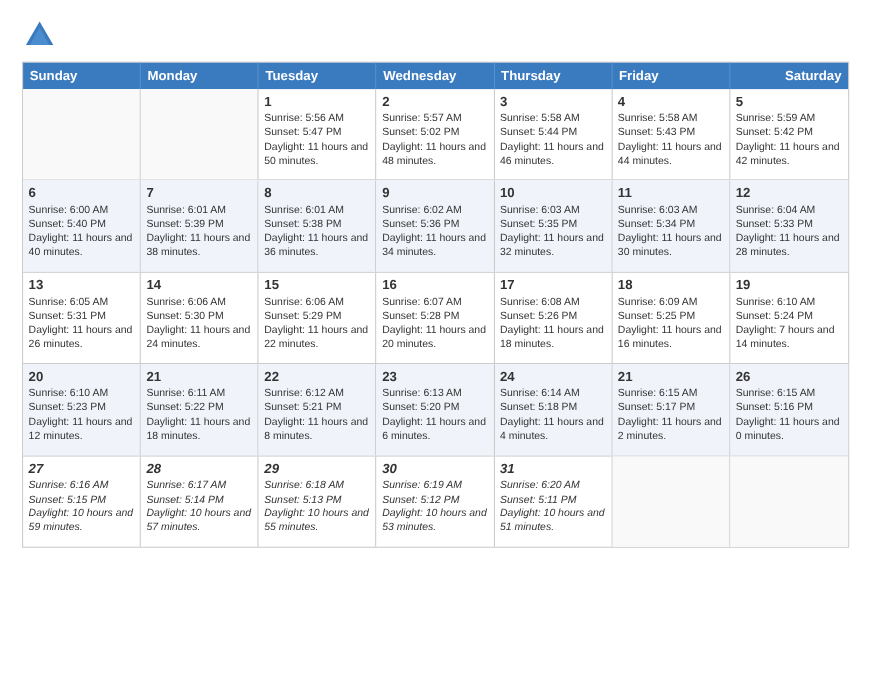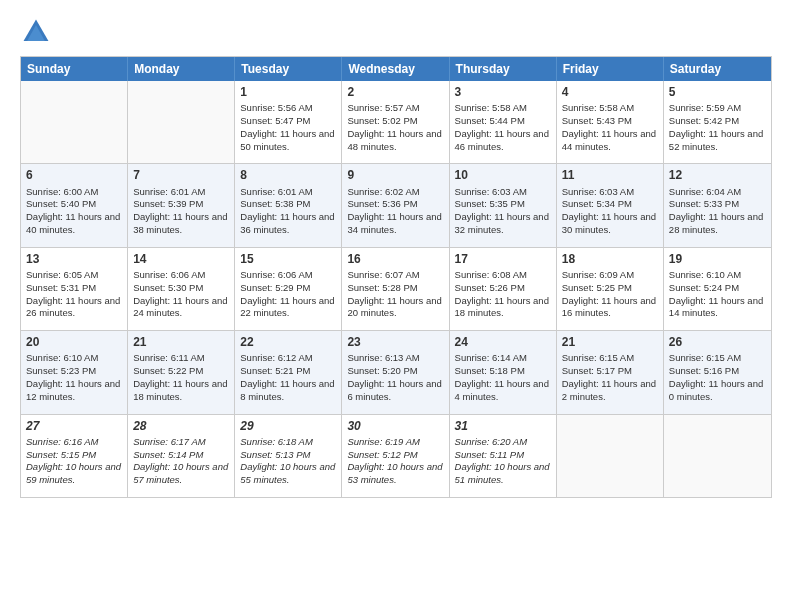--- a/index.html
+++ b/index.html
@@ -63,21 +63,21 @@
       background: #3a7abf;
     }
     .cal-header-cell {
       color: #fff;
       font-size: 12px;
       font-weight: bold;
       padding: 5px 6px;
       border-right: 1px solid #5590cc;
       text-align: left;
     }
-    .cal-header-cell:last-child { border-right: none; }
+    .cal-header-cell:last-child { border-right: none; text-align: right; }
     .cal-body {
       flex: 1;
       display: flex;
       flex-direction: column;
     }
     .cal-row {
       display: grid;
       grid-template-columns: repeat(7, 1fr);
       flex: 1;
       border-bottom: 1px solid #ccc;
@@ -135,39 +135,39 @@
         <div class="cal-header-cell">Saturday</div>
       </div>
     <div class="cal-body">
     <div class="cal-row">
           <div class="cal-cell empty"></div>
           <div class="cal-cell empty"></div>
           <div class="cal-cell"><span class="day-num">1</span><span>Sunrise: 5:56 AM</span><br><span>Sunset: 5:47 PM</span><br><span>Daylight: 11 hours and 50 minutes.</span></div>
           <div class="cal-cell"><span class="day-num">2</span><span>Sunrise: 5:57 AM</span><br><span>Sunset: 5:02 PM</span><br><span>Daylight: 11 hours and 48 minutes.</span></div>
           <div class="cal-cell"><span class="day-num">3</span><span>Sunrise: 5:58 AM</span><br><span>Sunset: 5:44 PM</span><br><span>Daylight: 11 hours and 46 minutes.</span></div>
           <div class="cal-cell"><span class="day-num">4</span><span>Sunrise: 5:58 AM</span><br><span>Sunset: 5:43 PM</span><br><span>Daylight: 11 hours and 44 minutes.</span></div>
-          <div class="cal-cell"><span class="day-num">5</span><span>Sunrise: 5:59 AM</span><br><span>Sunset: 5:42 PM</span><br><span>Daylight: 11 hours and 52 minutes.</span></div>
+          <div class="cal-cell"><span class="day-num">5</span><span>Sunrise: 5:59 AM</span><br><span>Sunset: 5:42 PM</span><br><span>Daylight: 11 hours and 42 minutes.</span></div>
         </div>
         <div class="cal-row row-alt">
           <div class="cal-cell"><span class="day-num">6</span><span>Sunrise: 6:00 AM</span><br><span>Sunset: 5:40 PM</span><br><span>Daylight: 11 hours and 40 minutes.</span></div>
           <div class="cal-cell"><span class="day-num">7</span><span>Sunrise: 6:01 AM</span><br><span>Sunset: 5:39 PM</span><br><span>Daylight: 11 hours and 38 minutes.</span></div>
           <div class="cal-cell"><span class="day-num">8</span><span>Sunrise: 6:01 AM</span><br><span>Sunset: 5:38 PM</span><br><span>Daylight: 11 hours and 36 minutes.</span></div>
           <div class="cal-cell"><span class="day-num">9</span><span>Sunrise: 6:02 AM</span><br><span>Sunset: 5:36 PM</span><br><span>Daylight: 11 hours and 34 minutes.</span></div>
           <div class="cal-cell"><span class="day-num">10</span><span>Sunrise: 6:03 AM</span><br><span>Sunset: 5:35 PM</span><br><span>Daylight: 11 hours and 32 minutes.</span></div>
           <div class="cal-cell"><span class="day-num">11</span><span>Sunrise: 6:03 AM</span><br><span>Sunset: 5:34 PM</span><br><span>Daylight: 11 hours and 30 minutes.</span></div>
           <div class="cal-cell"><span class="day-num">12</span><span>Sunrise: 6:04 AM</span><br><span>Sunset: 5:33 PM</span><br><span>Daylight: 11 hours and 28 minutes.</span></div>
         </div>
         <div class="cal-row">
           <div class="cal-cell"><span class="day-num">13</span><span>Sunrise: 6:05 AM</span><br><span>Sunset: 5:31 PM</span><br><span>Daylight: 11 hours and 26 minutes.</span></div>
           <div class="cal-cell"><span class="day-num">14</span><span>Sunrise: 6:06 AM</span><br><span>Sunset: 5:30 PM</span><br><span>Daylight: 11 hours and 24 minutes.</span></div>
           <div class="cal-cell"><span class="day-num">15</span><span>Sunrise: 6:06 AM</span><br><span>Sunset: 5:29 PM</span><br><span>Daylight: 11 hours and 22 minutes.</span></div>
           <div class="cal-cell"><span class="day-num">16</span><span>Sunrise: 6:07 AM</span><br><span>Sunset: 5:28 PM</span><br><span>Daylight: 11 hours and 20 minutes.</span></div>
           <div class="cal-cell"><span class="day-num">17</span><span>Sunrise: 6:08 AM</span><br><span>Sunset: 5:26 PM</span><br><span>Daylight: 11 hours and 18 minutes.</span></div>
           <div class="cal-cell"><span class="day-num">18</span><span>Sunrise: 6:09 AM</span><br><span>Sunset: 5:25 PM</span><br><span>Daylight: 11 hours and 16 minutes.</span></div>
-          <div class="cal-cell"><span class="day-num">19</span><span>Sunrise: 6:10 AM</span><br><span>Sunset: 5:24 PM</span><br><span>Daylight: 11 hours and 14 minutes.</span></div>
+          <div class="cal-cell"><span class="day-num">19</span><span>Sunrise: 6:10 AM</span><br><span>Sunset: 5:24 PM</span><br><span>Daylight: 7 hours and 14 minutes.</span></div>
         </div>
         <div class="cal-row row-alt">
           <div class="cal-cell"><span class="day-num">20</span><span>Sunrise: 6:10 AM</span><br><span>Sunset: 5:23 PM</span><br><span>Daylight: 11 hours and 12 minutes.</span></div>
           <div class="cal-cell"><span class="day-num">21</span><span>Sunrise: 6:11 AM</span><br><span>Sunset: 5:22 PM</span><br><span>Daylight: 11 hours and 18 minutes.</span></div>
           <div class="cal-cell"><span class="day-num">22</span><span>Sunrise: 6:12 AM</span><br><span>Sunset: 5:21 PM</span><br><span>Daylight: 11 hours and 8 minutes.</span></div>
           <div class="cal-cell"><span class="day-num">23</span><span>Sunrise: 6:13 AM</span><br><span>Sunset: 5:20 PM</span><br><span>Daylight: 11 hours and 6 minutes.</span></div>
           <div class="cal-cell"><span class="day-num">24</span><span>Sunrise: 6:14 AM</span><br><span>Sunset: 5:18 PM</span><br><span>Daylight: 11 hours and 4 minutes.</span></div>
           <div class="cal-cell"><span class="day-num">21</span><span>Sunrise: 6:15 AM</span><br><span>Sunset: 5:17 PM</span><br><span>Daylight: 11 hours and 2 minutes.</span></div>
           <div class="cal-cell"><span class="day-num">26</span><span>Sunrise: 6:15 AM</span><br><span>Sunset: 5:16 PM</span><br><span>Daylight: 11 hours and 0 minutes.</span></div>
         </div>

